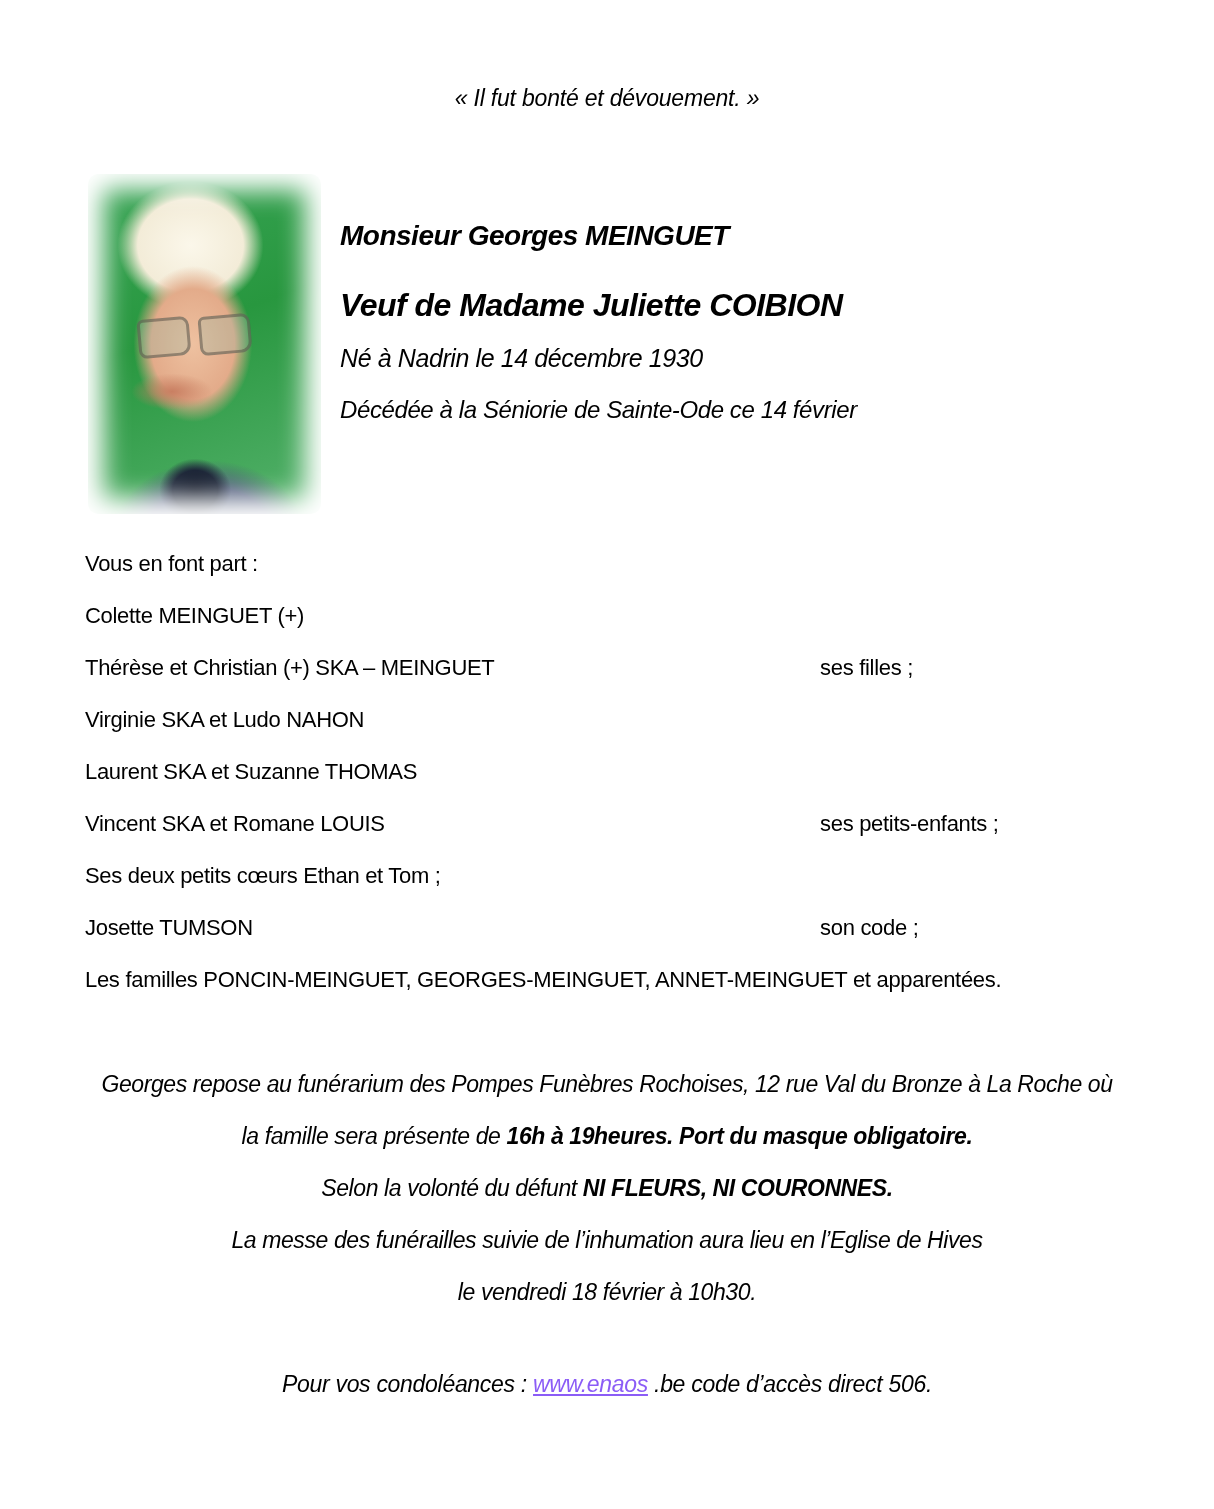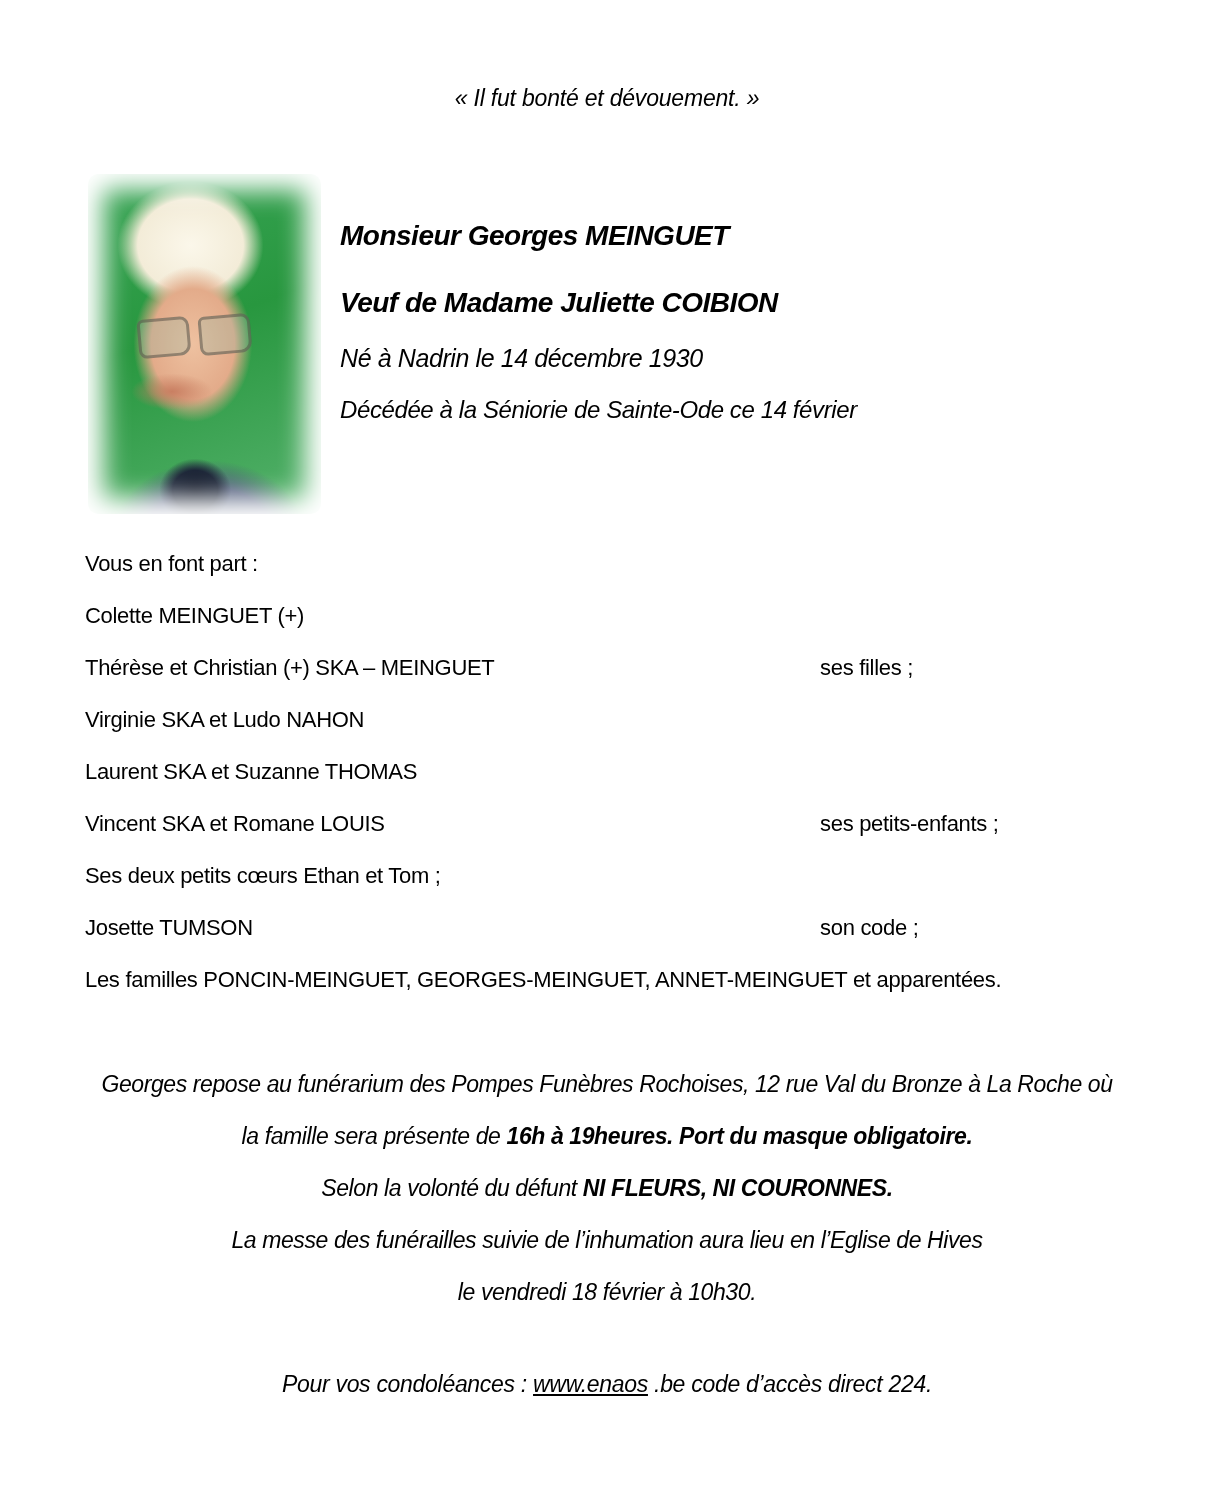--- a/index.html
+++ b/index.html
@@ -40,21 +40,21 @@
   .lens-l{left:56px; top:150px; transform:rotate(-5deg);}
   .lens-r{left:117px; top:147px; transform:rotate(-5deg);}
   .photo-vignette{
     position:absolute; inset:0; border-radius:12px;
     box-shadow: inset 0 0 26px 22px #ffffff;
   }
 
   
   .h-line{position:absolute; left:340px; width:800px; text-align:left; white-space:nowrap;}
   .h-title{top:220px; font-size:28px; font-weight:bold; font-style:italic; letter-spacing:-0.5px;}
-  .h-sub{top:287px; font-size:28px; font-weight:bold; font-style:italic; letter-spacing:-0.5px;}
+  .h-sub{top:287px; font-size:32px; font-weight:bold; font-style:italic; letter-spacing:-0.5px;}
   .h-birth{top:344px; font-size:25px; font-style:italic; letter-spacing:-0.4px;}
   .h-death{top:396px; font-size:24px; font-style:italic; letter-spacing:-0.4px;}
 
   
   .list{
     position:absolute; left:85px; top:538px; width:1060px;
     font-size:22px; letter-spacing:-0.3px;
   }
   .row{position:relative; height:52px; line-height:52px; white-space:nowrap;}
   .row .relation{position:absolute; left:735px; top:0;}
@@ -66,21 +66,21 @@
   }
   .cline{height:52px; line-height:52px; white-space:nowrap;}
   .cline .b{font-weight:bold;}
 
   
   .condolences{
     position:absolute; top:1371px; left:0; width:100%;
     text-align:center; font-style:italic; font-size:23px; letter-spacing:-0.3px;
     white-space:nowrap;
   }
-  .condolences a{color:#000000; text-decoration:underline; cursor:pointer;text-align:center;}
+  .condolences a{color:#8b5cf6; text-decoration:underline; cursor:pointer;text-align:center;}
 </style>
 </head>
 <body>
 
 <div class="page">
 
   <div class="quote">« Il fut bonté et dévouement. »</div>
 
   <div class="photo">
     <div class="photo-bg"></div>
@@ -137,16 +137,16 @@
       <span>la famille sera présente de </span><span class="b">16h à 19heures. Port du masque obligatoire.</span>
     </div>
     <div class="cline">
       <span>Selon la volonté du défunt </span><span class="b">NI FLEURS, NI COURONNES.</span>
     </div>
     <div class="cline">La messe des funérailles suivie de l’inhumation aura lieu en l’Eglise de Hives</div>
     <div class="cline">le vendredi 18 février à 10h30.</div>
   </div>
 
   <div class="condolences">
-    <span>Pour vos condoléances : </span><a>www.enaos</a><span> .be code d’accès direct 224.</span>
+    <span>Pour vos condoléances : </span><a>www.enaos</a><span> .be code d’accès direct 506.</span>
   </div>
 
 </div>
 
 </body></html>

